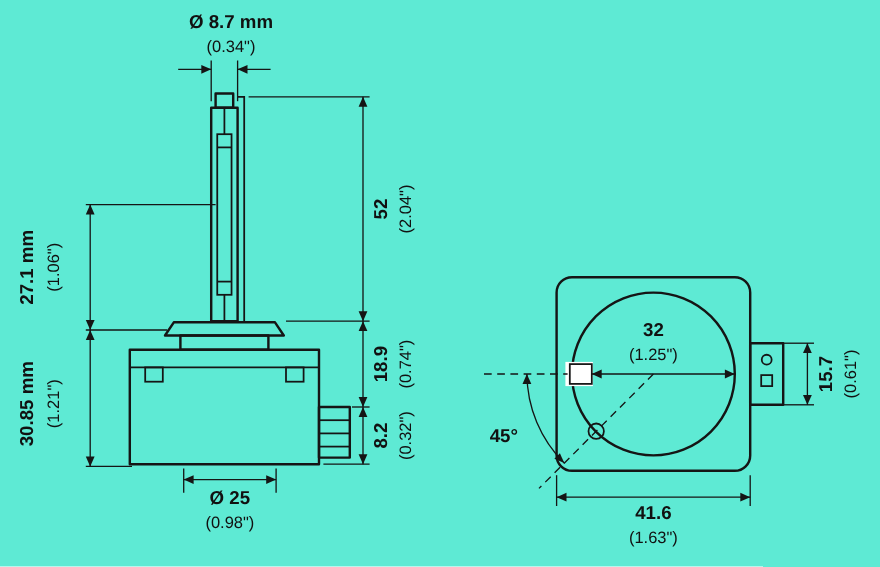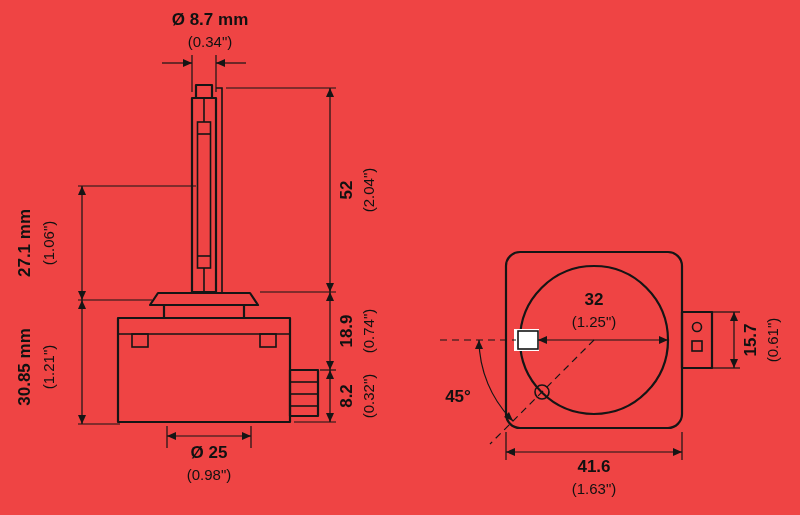--- a/index.html
+++ b/index.html
@@ -1,16 +1,16 @@
 <!DOCTYPE html>
 <html><head>
 <meta charset="utf-8">
 <style>
   html,body{margin:0;padding:0;background:#fff;}
-  .canvas{position:relative;width:800px;height:515px;background:#ef4444;overflow:hidden;}
+  .canvas{position:relative;width:800px;height:515px;background:#5eead4;overflow:hidden;}
   svg{display:block;}
   .outline{fill:none;stroke:#151515;stroke-width:2.2;stroke-linejoin:round;stroke-linecap:round;}
   .mid{fill:none;stroke:#151515;stroke-width:1.6;}
   .dim{fill:none;stroke:#151515;stroke-width:1.2;}
   .dash{fill:none;stroke:#151515;stroke-width:1.2;stroke-dasharray:7 5;}
   .arrow{fill:#151515;stroke:none;}
   text{fill:#111;}
   .val{font:bold 17px "Liberation Sans", sans-serif;}
   .inch{font:15px "Liberation Sans", sans-serif;}
 </style>

